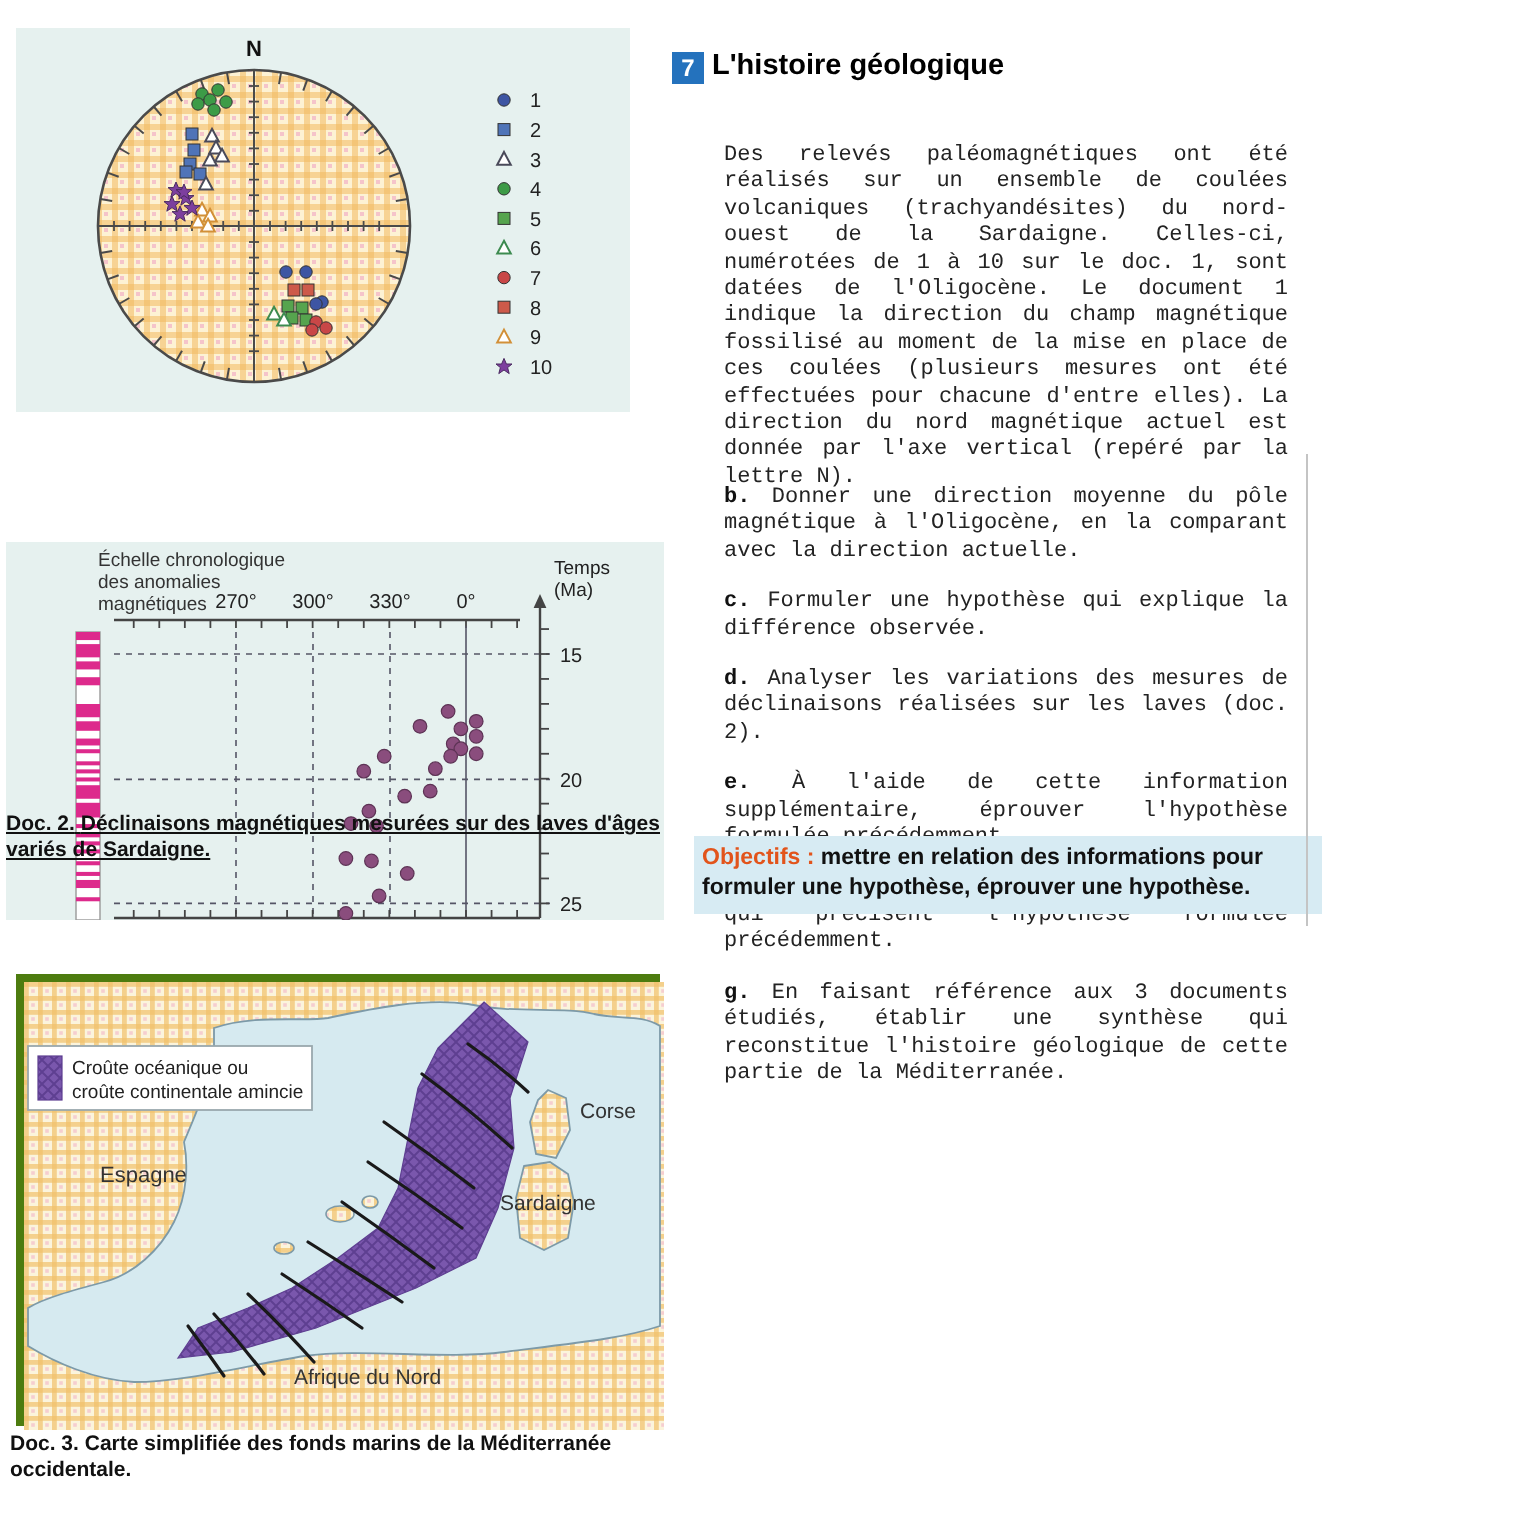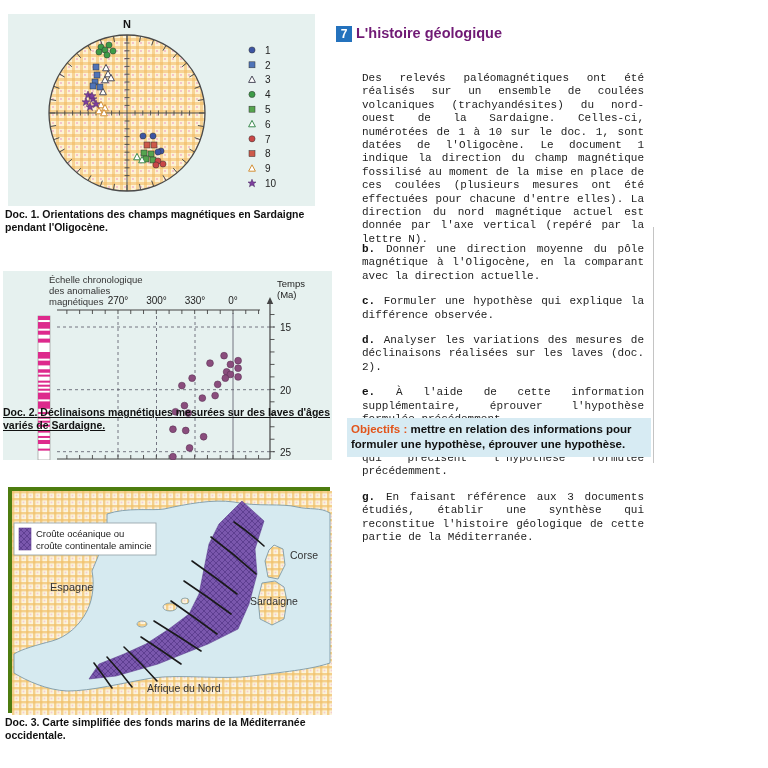--- a/index.html
+++ b/index.html
@@ -1,28 +1,28 @@
 <!DOCTYPE html>
 <html><head>
 <meta charset="utf-8">
 <style>
   html,body{margin:0;padding:0;background:#fff;}
   .page{position:relative;width:768px;height:768px;background:#ffffff;overflow:hidden;
         font-family:"Liberation Sans",sans-serif;color:#222;}
   .abs{position:absolute;}
   .docbox{background:#e6f1ef;}
   .caption{font-size:10.5px;font-weight:bold;color:#111;line-height:1.2;text-align:left;}
-  .article-title{font-size:14.5px;font-weight:bold;color:#701a75;line-height:16px;}
+  .article-title{font-size:14.5px;font-weight:bold;color:#000000;line-height:16px;}
   .badge{width:16px;height:16px;background:#2472bd;color:#fff;font-size:12px;font-weight:bold;
          display:flex;align-items:center;justify-content:center;}
   .bodytxt{font-size:11px;line-height:13.4px;text-align:justify;color:#232323;}
   .bodytxt p{margin:12px;font-family:Liberation Mono, monospace;}
   .q b{color:#111;}
   .objectifs{background:#d7ebf3;font-size:11.5px;font-weight:bold;line-height:15px;color:#111;
-             padding:4px 0 5px 4px;}
+             padding:4px 10px 5px 4px;}
   .objectifs .obj-label{color:#e2541b;}
   .vline{width:1px;background:#c4c4c4;}
   svg text{font-family:"Liberation Sans",sans-serif;}
 </style>
 </head>
 <body>
 
 <div class="page">
 
   <div class="abs docbox" style="left:8px;top:14px;width:307px;height:192px;">
@@ -173,24 +173,20 @@
           <text x="257" y="128.5" font-size="10" fill="#222">7</text>
           <rect x="241" y="136.60000000000002" width="6" height="6" fill="#cd5a4a" stroke="#333" stroke-width="0.5"></rect>
           <text x="257" y="143.3" font-size="10" fill="#222">8</text>
           <path d="M244,150.8 L247.4,157.20000000000002 L240.6,157.20000000000002 Z" fill="#fff" stroke="#d29038" stroke-width="1"></path>
           <text x="257" y="158.1" font-size="10" fill="#222">9</text>
           <path d="M244,165.20000000000002 L245.2,168.00000000000003 L248,168.00000000000003 L245.8,169.8 L246.6,172.8 L244,171.00000000000003 L241.4,172.8 L242.2,169.8 L240,168.00000000000003 L242.8,168.00000000000003 Z" fill="#7d3f9e" stroke="#4a2a60" stroke-width="0.5"></path>
           <text x="257" y="172.9" font-size="10" fill="#222">10</text>
         </g>
     </svg>
   </div>
-  <div class="abs caption" style="left:5px;top:208px;width:330px;">
-    <span>Doc. 1.</span>
-    <span>Orientations des champs magnétiques en Sardaigne pendant l'Oligocène.</span>
-  </div>
 
   <div class="abs docbox" style="left:3px;top:239px;width:329px;height:189px;margin-top:32px;">
     <svg width="329" height="189" viewBox="0 0 329 189">
       <text x="46" y="12" font-size="9.5" fill="#333">Échelle chronologique</text>
       <text x="46" y="23" font-size="9.5" fill="#333">des anomalies</text>
       <text x="46" y="34" font-size="9.5" fill="#333">magnétiques</text>
 
       <rect x="35" y="45" width="12" height="144" fill="#ffffff" stroke="#999" stroke-width="0.7"></rect>
       <g id="d2-stripes">
           <rect x="35" y="45" width="12" height="4.032" fill="#dd2a8c"></rect>

